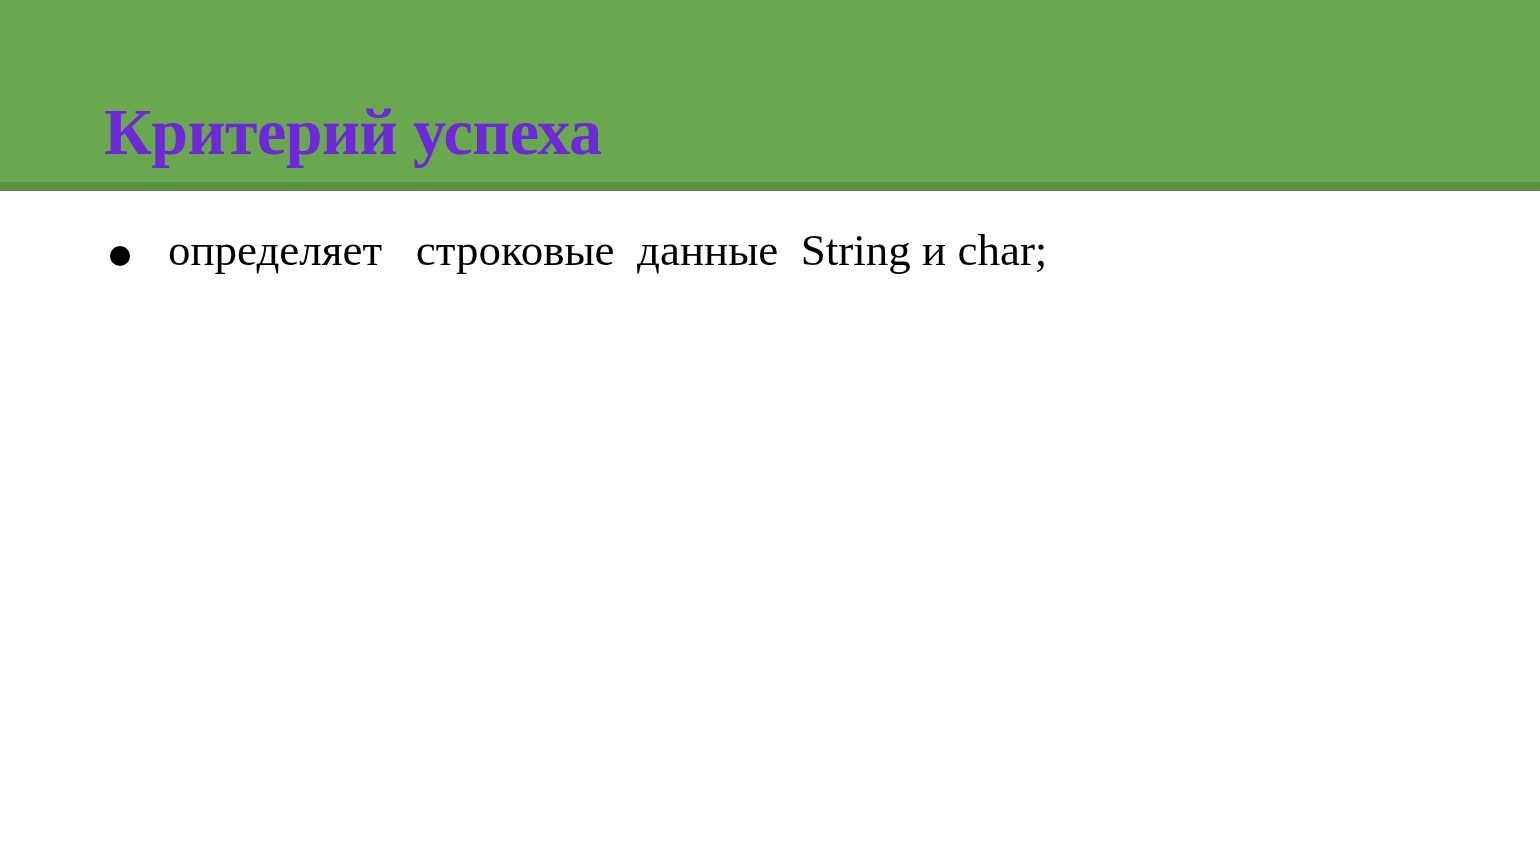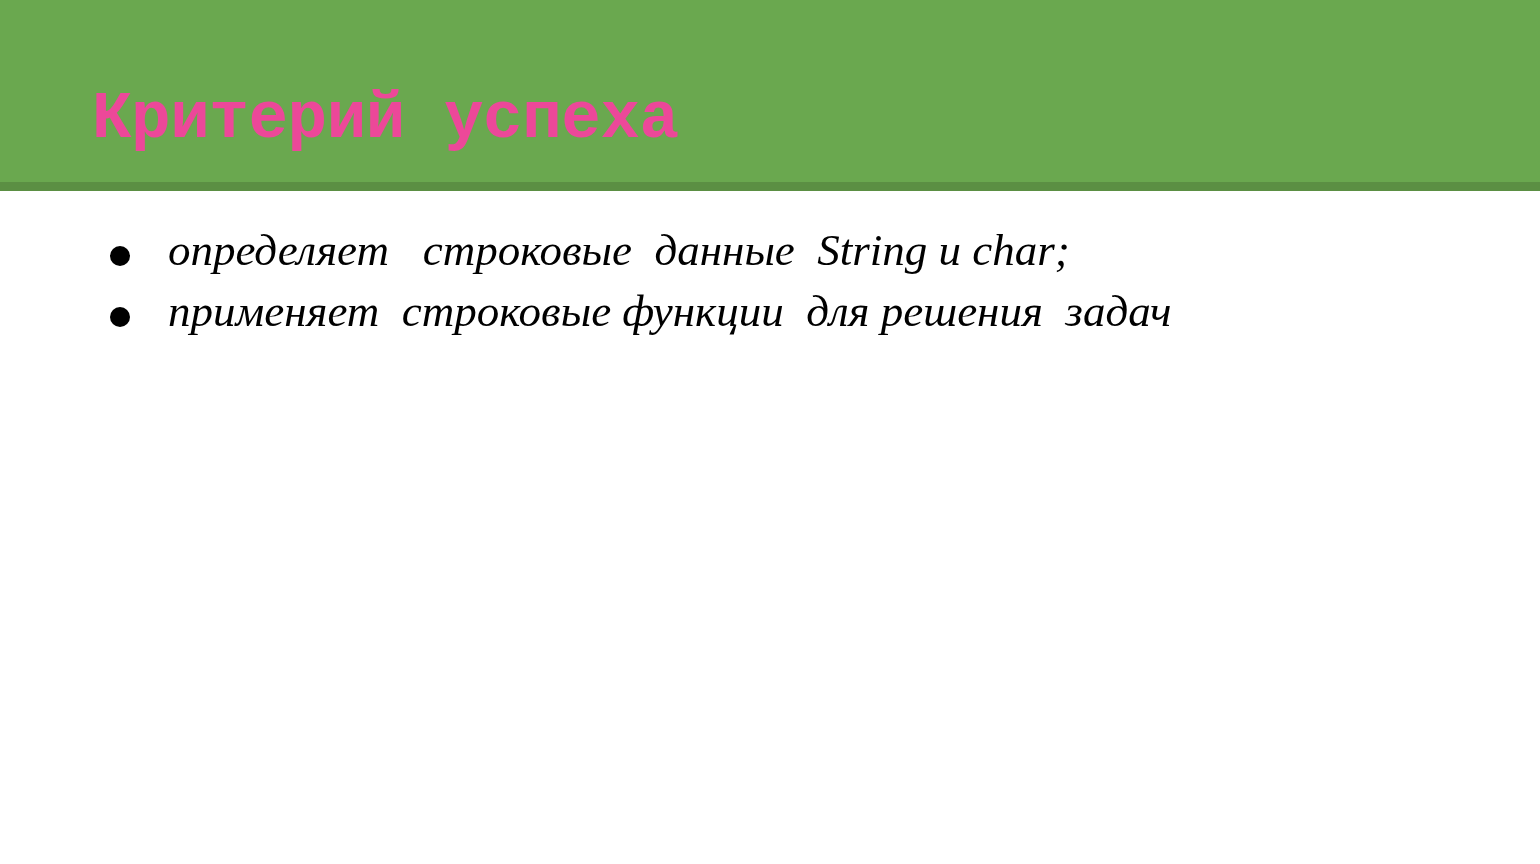--- a/index.html
+++ b/index.html
@@ -35,38 +35,37 @@
     left: 0;
     top: 182px;
     width: 1540px;
     height: 9px;
     background: #5B8F43;
   }
   .slide-title {
     position: absolute;
     left: 88px;
     top: 76px;
-    margin: 4px;
-    font-family: Liberation Mono, monospace;
+    margin: 16px;
+    font-family: Liberation Serif, serif;
     font-weight: bold;
     font-size: 66px;
     line-height: 80px;
     letter-spacing: -0.5px;
-    color: #ec4899;
+    color: #6d28d9;
     white-space: nowrap;
   }
   
   .slide-body {
     position: absolute;
     left: 0;
     top: 191px;
     width: 1540px;
     height: 673px;
     background: #ffffff;
-    font-style: italic;
   }
   .bullet-list {
     position: absolute;
     left: 104px;
     top: 29px;
     margin: 0;
     padding: 0;
     list-style: none;
     width: 1380px;
   }
@@ -106,22 +105,18 @@
   <h1 class="slide-title">Критерий успеха</h1>
 
   <div class="slide-body">
     <ul class="bullet-list">
 
       <li class="bullet-item">
         <span class="bullet-marker"></span>
         <span class="bullet-text">определяет   строковые  данные  String и char;</span>
       </li>
 
-      <li class="bullet-item">
-        <span class="bullet-marker"></span>
-        <span class="bullet-text">применяет  строковые функции  для решения  задач</span>
-      </li>
 
 
     </ul>
   </div>
 
 </div>
 
 </body></html>

